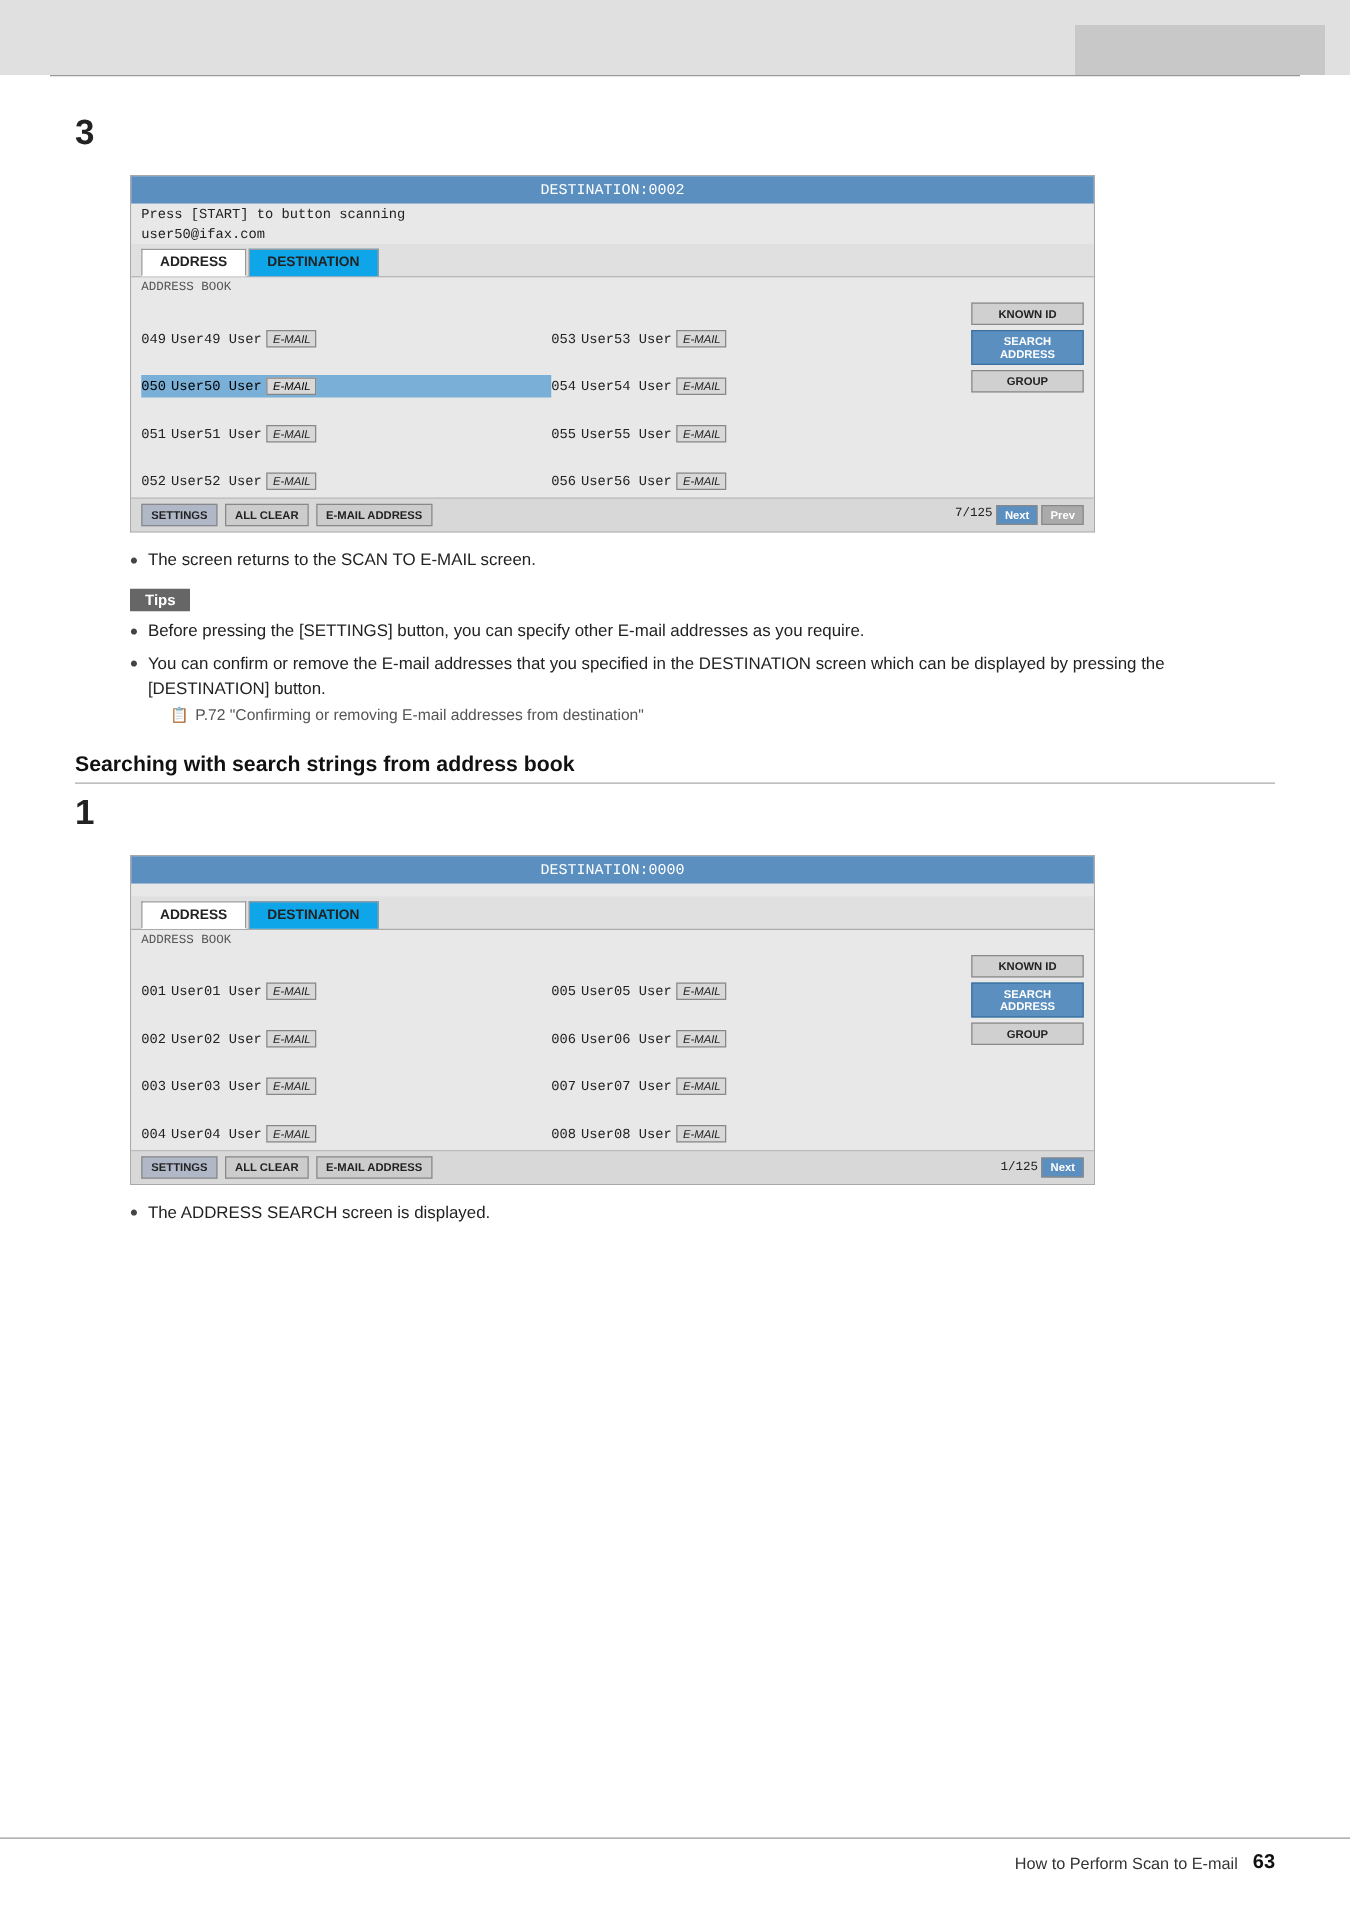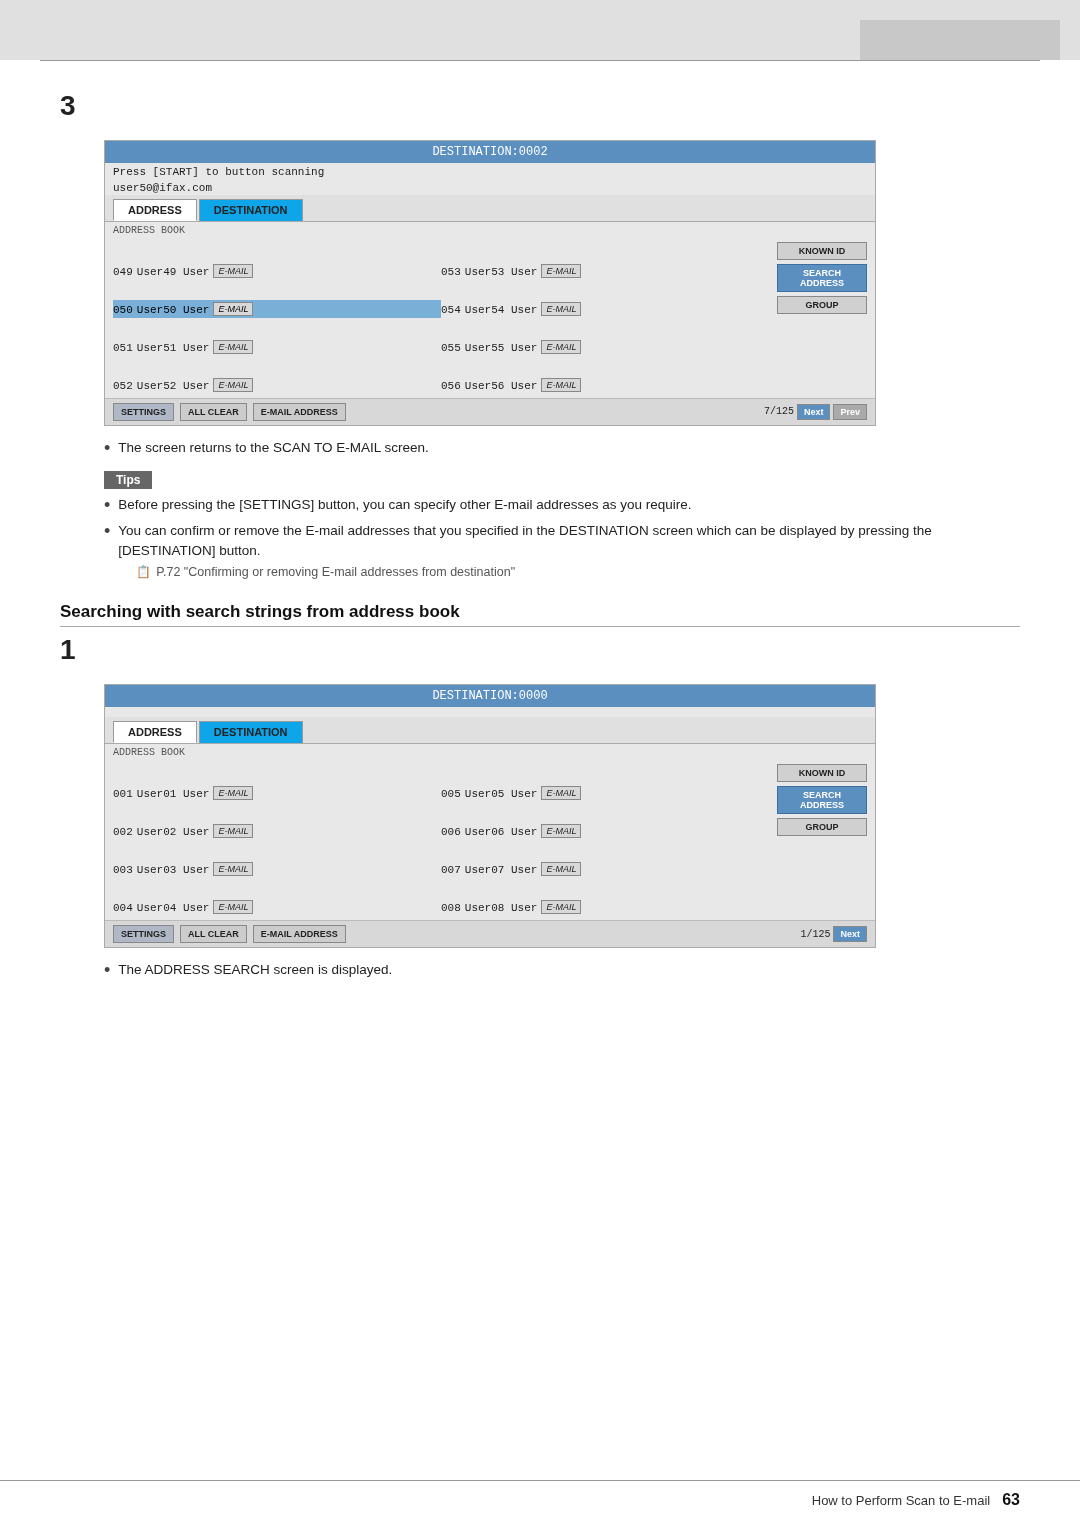--- a/index.html
+++ b/index.html
@@ -268,21 +268,21 @@
       font-weight: bold;
       color: #111;
       margin: 20px 0 8px 0;
       padding-bottom: 4px;
       border-bottom: 1.5px solid #aaa;
     }
 
     
     .page-footer {
       position: absolute;
-      bottom: 17px;
+      bottom: 27px;
       left: 0;
       right: 0;
       display: flex;
       justify-content: flex-end;
       align-items: center;
       padding: 0 60px;
       border-top: 1.5px solid #999;
       padding-top: 10px;
     }
     .footer-text {

